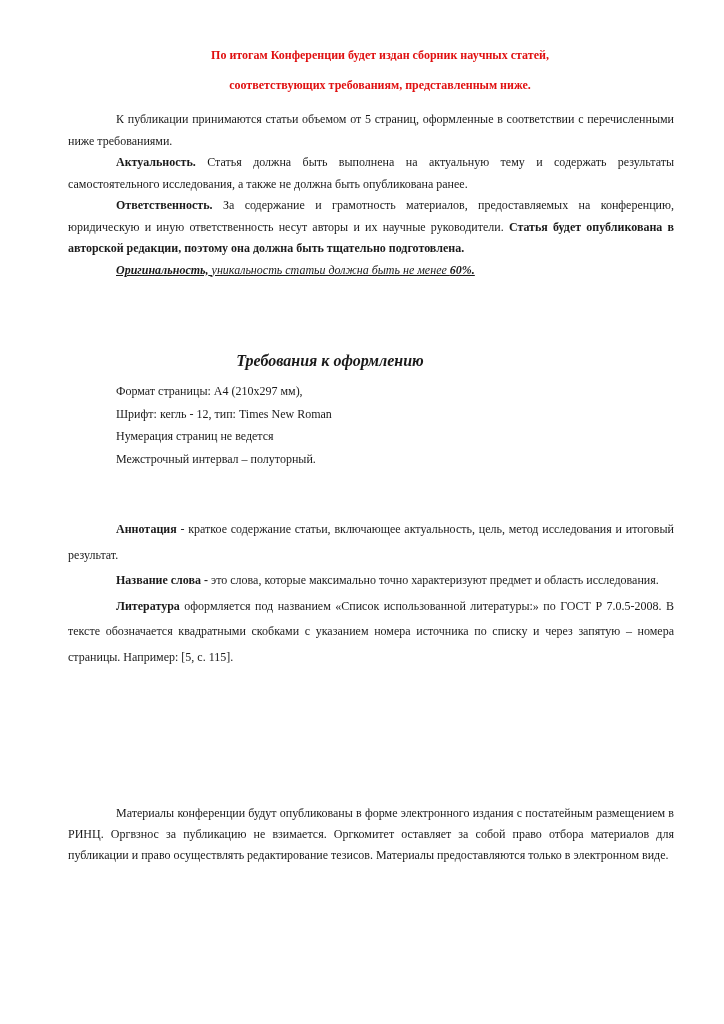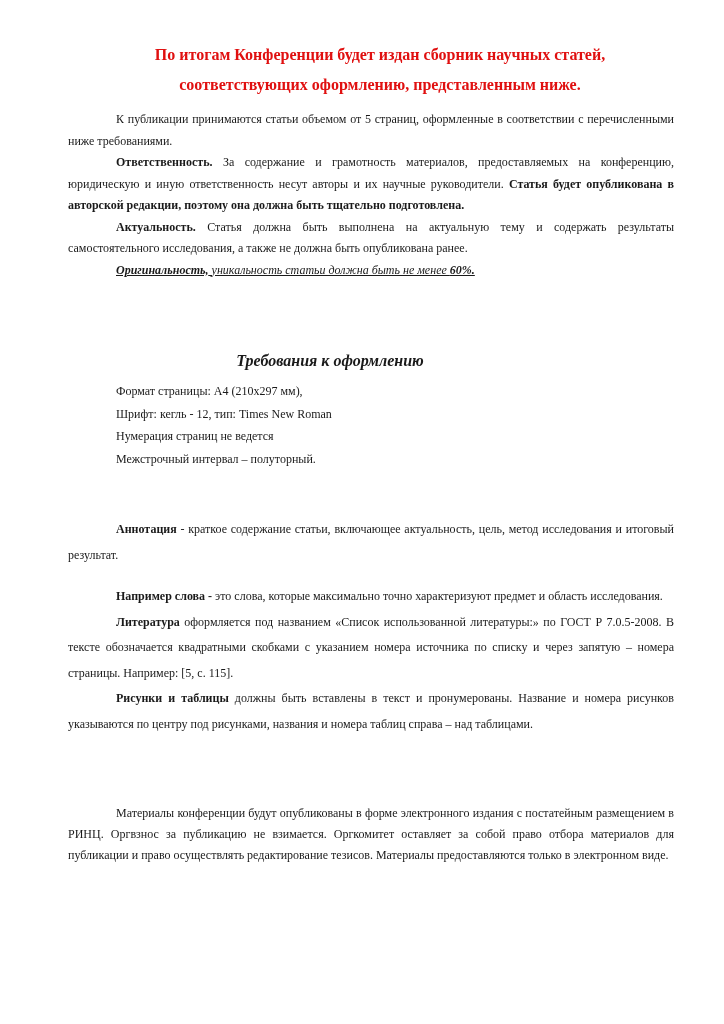--- a/index.html
+++ b/index.html
@@ -1,79 +1,76 @@
 <!DOCTYPE html>
 <html><head>
 <meta charset="utf-8">
 <style>
   html, body { margin: 0; padding: 0; background: #ffffff; }
   body { width: 724px; height: 1024px; position: relative; overflow: hidden;
          font-family: "Liberation Serif", "DejaVu Serif", serif; color: #1a1a1a; }
   .page { position: absolute; left: 0; top: 0; width: 724px; height: 1024px; }
   .heading { position: absolute; left: 100px; width: 560px; text-align: center;
-             font-weight: bold; font-size: 16px; line-height: 30px; top: 40px; }
+             font-weight: bold; font-size: 12px; line-height: 30px; top: 40px; }
   .heading span { display: block; }
   .block { position: absolute; left: 68px; width: 606px; font-size: 12px; text-align: justify; }
   .p { text-indent: 48px; margin: 0; text-align: justify; }
   .b { font-weight: bold; }
   .u { text-decoration: underline; font-style: italic; }
   .lh1 { line-height: 21.5px; }
   .lh2 { line-height: 25.5px; }
   .lh3 { line-height: 21px; }
   .section-title { position: absolute; left: 0; width: 660px; text-align: center; top: 352px;
                    font-weight: bold; font-style: italic; font-size: 16px; }
   .specs { position: absolute; left: 116px; top: 380px; font-size: 12px; line-height: 22.5px; }
   .specs div { white-space: nowrap; }
 </style>
 </head>
 <body>
 
 <div class="page">
 
   <div class="heading" id="heading" style="color: rgb(224, 16, 16);">
     <span>По итогам Конференции будет издан сборник научных статей,</span>
-    <span>соответствующих оформлению, представленным ниже.</span>
+    <span>соответствующих требованиям, представленным ниже.</span>
   </div>
 
   <div class="block lh1" style="top:109px;">
     <p class="p">
       <span>К публикации принимаются статьи объемом от 5 страниц, оформленные в соответствии с перечисленными ниже требованиями.</span>
     </p>
     <p class="p">
-      <span class="b">Ответственность.</span><span> За содержание и грамотность материалов, предоставляемых на конференцию, юридическую и иную ответственность несут авторы и их научные руководители. </span><span class="b">Статья будет опубликована в авторской редакции, поэтому она должна быть тщательно подготовлена.</span>
+      <span class="b">Актуальность.</span><span> Статья должна быть выполнена на актуальную тему и содержать результаты самостоятельного исследования, а также не должна быть опубликована ранее.</span>
     </p>
     <p class="p">
-      <span class="b">Актуальность.</span><span> Статья должна быть выполнена на актуальную тему и содержать результаты самостоятельного исследования, а также не должна быть опубликована ранее.</span>
+      <span class="b">Ответственность.</span><span> За содержание и грамотность материалов, предоставляемых на конференцию, юридическую и иную ответственность несут авторы и их научные руководители. </span><span class="b">Статья будет опубликована в авторской редакции, поэтому она должна быть тщательно подготовлена.</span>
     </p>
     <p class="p u">
       <span class="b">Оригинальность,</span><span> уникальность статьи должна быть не менее </span><span class="b">60%.</span>
     </p>
   </div>
 
   <div class="section-title">Требования к оформлению</div>
 
   <div class="specs">
     <div>Формат страницы: А4 (210х297 мм),</div>
     <div>Шрифт: кегль - 12, тип: Times New Roman</div>
     <div>Нумерация страниц не ведется</div>
     <div>Межстрочный интервал – полуторный.</div>
   </div>
 
   <div class="block lh2" style="top:517px;">
-    <p class="p" style="margin-bottom:16px;">
+    <p class="p" style="margin-bottom:0px;">
       <span class="b">Аннотация</span><span> - краткое содержание статьи, включающее актуальность, цель, метод исследования и итоговый результат.</span>
     </p>
     <p class="p">
-      <span class="b">Например слова -</span><span> это слова, которые максимально точно характеризуют предмет и область исследования.</span>
+      <span class="b">Название слова -</span><span> это слова, которые максимально точно характеризуют предмет и область исследования.</span>
     </p>
     <p class="p">
       <span class="b">Литература</span><span> оформляется под названием «Список использованной литературы:» по ГОСТ Р 7.0.5-2008. В тексте обозначается квадратными скобками с указанием номера источника по списку и через запятую – номера страницы. Например: [5, с. 115].</span>
-    </p>
-    <p class="p">
-      <span class="b">Рисунки и таблицы</span><span> должны быть вставлены в текст и пронумерованы. Название и номера рисунков указываются по центру под рисунками, названия и номера таблиц справа – над таблицами.</span>
     </p>
   </div>
 
   <div class="block lh3" style="top:803px;">
     <p class="p">
       <span>Материалы конференции будут опубликованы в форме электронного издания с постатейным размещением в РИНЦ. Оргвзнос за публикацию не взимается. Оргкомитет оставляет за собой право отбора материалов для публикации и право осуществлять редактирование тезисов. Материалы предоставляются только в электронном виде.</span>
     </p>
   </div>
 
 </div>

